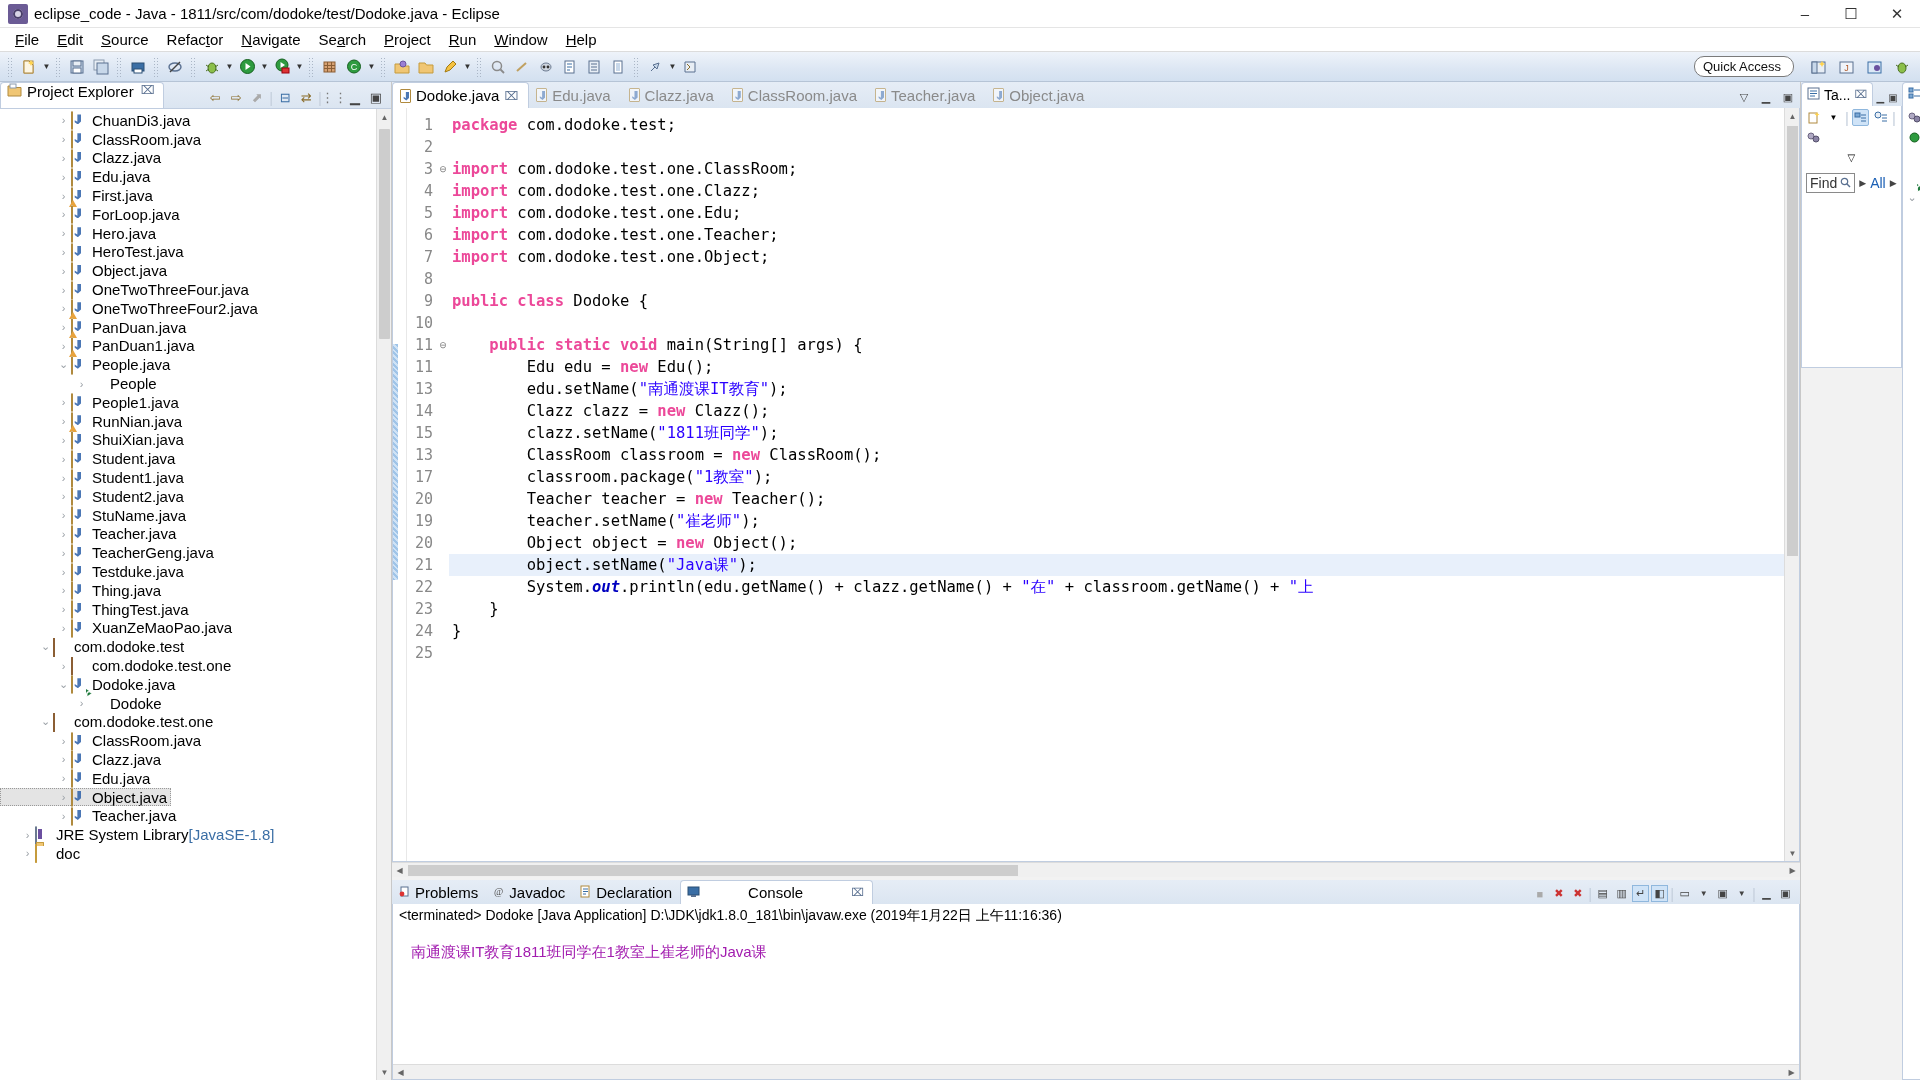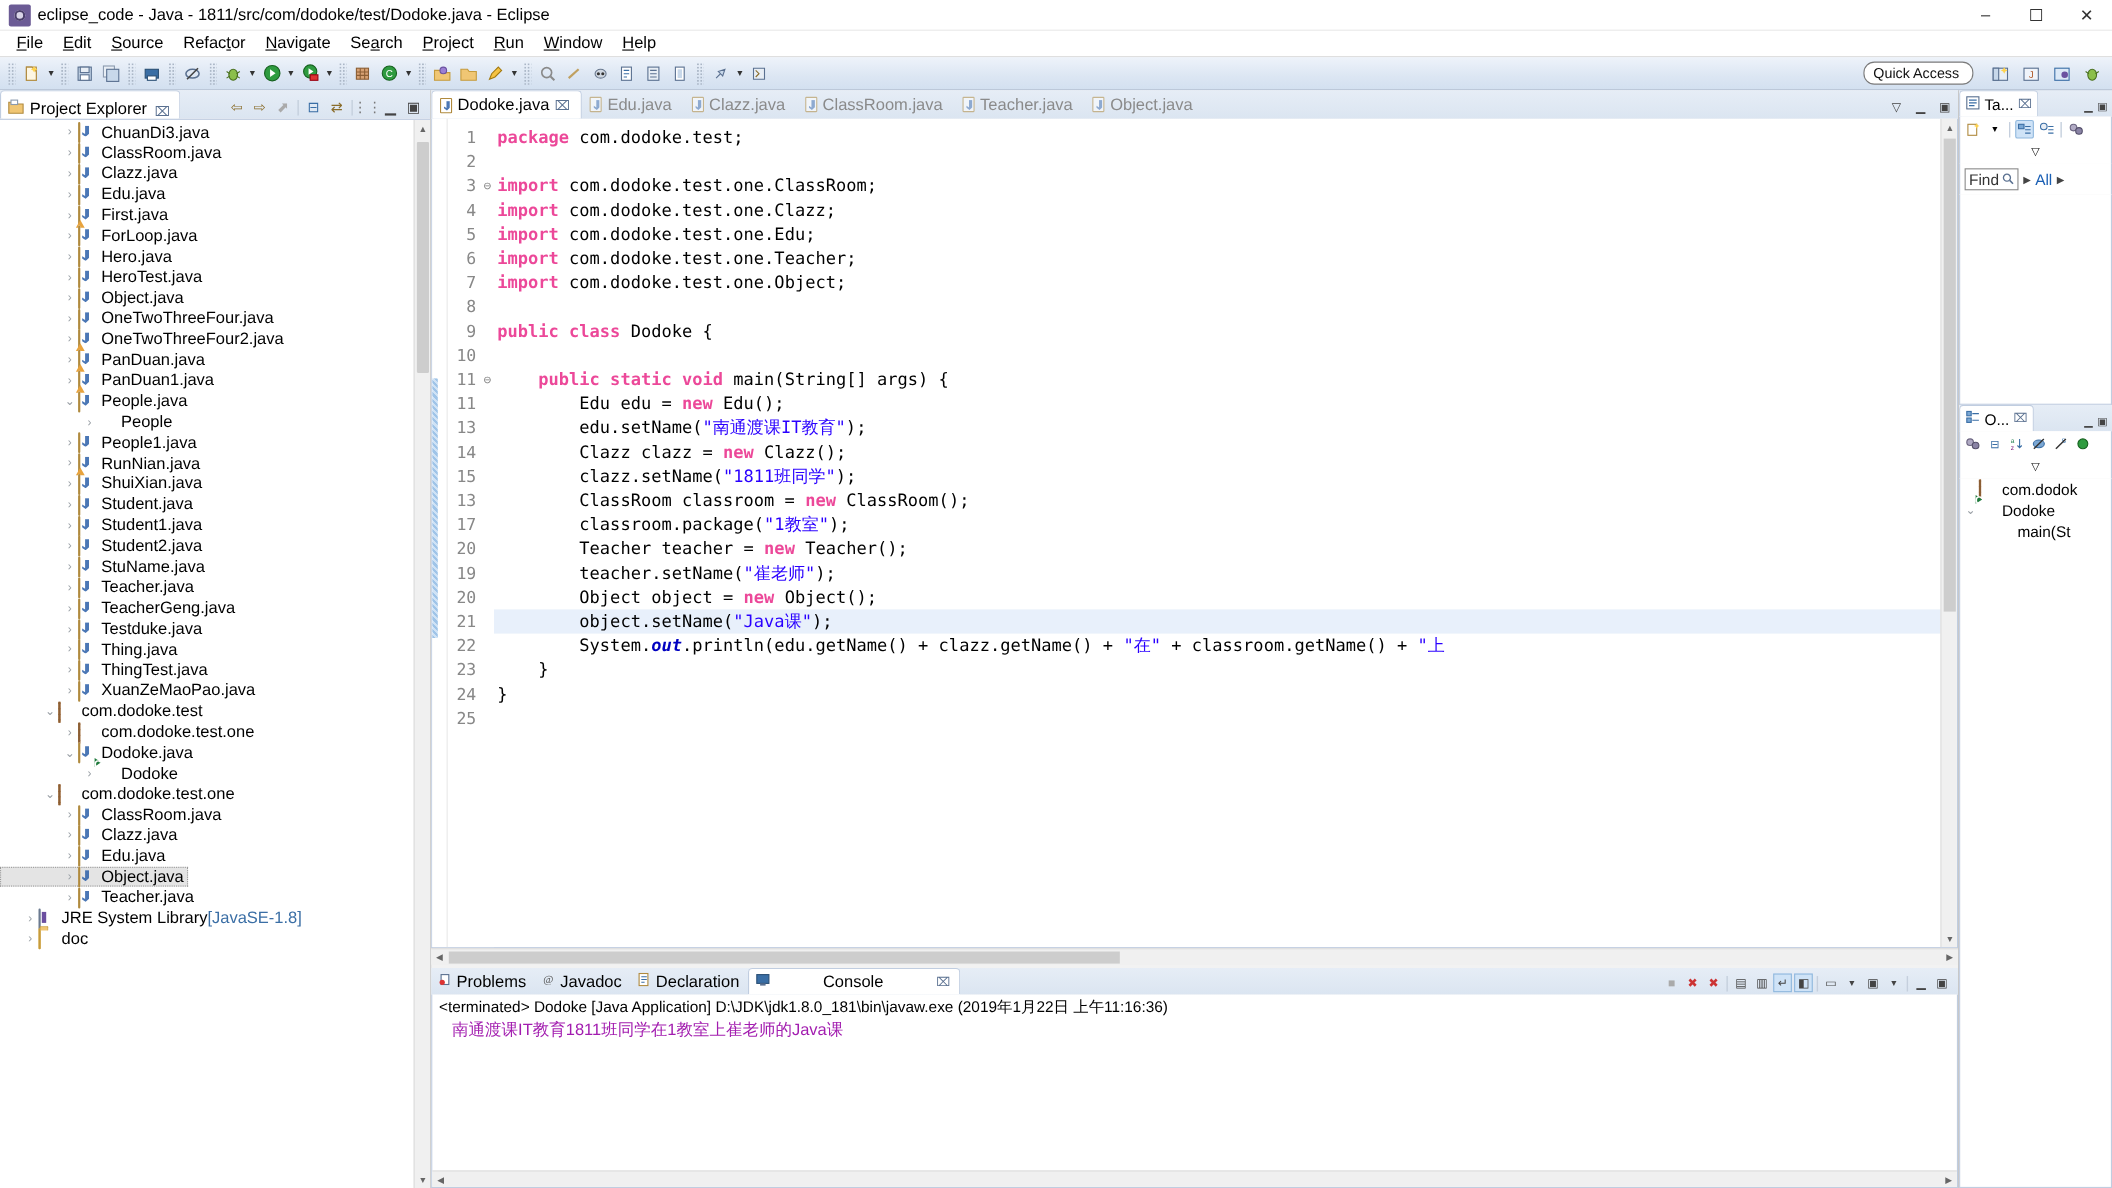--- a/index.html
+++ b/index.html
@@ -63,21 +63,21 @@
 
   
   .workbench { display:flex; height:calc(1080px - 28px - 24px - 30px); background:#f2f2f2; }
 
   
   .left-pane { width:392px; display:flex; flex-direction:column; background:#f6f6f6;
     border-right:1px solid #c8c8c8; }
   .viewtabs { height:26px; display:flex; align-items:flex-end;
     background:linear-gradient(to bottom,#e6edf6,#dbe5f1); position:relative; }
   .viewtab {
-    display:flex; align-items:flex-end; gap:5px; height:26px; padding:0 8px 0 6px;
+    display:flex; align-items:flex-start; gap:5px; height:26px; padding:0 8px 0 6px;
     background:#fff; border:1px solid #c0cde0; border-bottom:none;
     border-radius:4px 4px 0 0; font-size:15px; color:#000; white-space:nowrap;
   }
   .vt-close { font-size:12px; color:#5a7090; margin-left:2px; }
   .vt-tools { margin-left:auto; display:flex; align-items:center; gap:3px; padding:0 6px 2px 0; }
   .vt-tool { width:18px; height:18px; display:flex; align-items:center; justify-content:center;
     font-size:13px; color:#8a6d2b; }
   .tree {
     flex:1; background:#fff; overflow:hidden; position:relative; padding-top:2px;
     border-top:1px solid #c0cde0;
@@ -173,29 +173,29 @@
   
   .bottom-pane { height:200px; display:flex; flex-direction:column; margin-top:3px; }
   .ctabs { height:24px; display:flex; align-items:flex-end; background:linear-gradient(to bottom,#e6edf6,#dbe5f1);
     position:relative; }
   .ctab { display:flex; align-items:center; gap:4px; height:24px; padding:0 8px 0 6px;
     font-size:15px; color:#000; white-space:nowrap;}
   .ctab.active { background:#fff; border:1px solid #c0cde0; border-bottom:none; border-radius:4px 4px 0 0;gap:48px;}
   .ctabs-tools { margin-left:auto; display:flex; align-items:center; gap:2px; padding:0 6px 2px 0;}
   .ctool { width:17px;height:17px;display:flex;align-items:center;justify-content:center;font-size:11px;color:#444;}
   .console-body { flex:1; background:#fff; border:1px solid #c0cde0; border-top:none; display:flex;
-    flex-direction:column; min-height:0; }
+    flex-direction:column; min-height:0;gap:16px; }
   .console-head { font-size:14px; color:#000; padding:3px 6px 0 6px; white-space:nowrap;
     font-family:"Liberation Sans",sans-serif; }
   .console-out { font-size:15px; color:#a21caf; padding:2px 18px; white-space:pre; flex:1;
     font-family:"Liberation Sans",sans-serif;}
   .console-hscroll { height:15px; background:#f0f0f0; border-top:1px solid #dcdcdc; position:relative;}
 
   
-  .right-pane { width:140px; display:flex; flex-direction:column; border-left:1px solid #c8c8c8;
+  .right-pane { width:120px; display:flex; border-left:1px solid #c8c8c8;
      background:#f2f2f2;}
   .rp-sec { display:flex; flex-direction:column; }
   .rp-tabs { height:24px; display:flex; align-items:flex-end; background:linear-gradient(to bottom,#e6edf6,#dbe5f1);}
   .rp-tab { display:flex; align-items:center; gap:4px; height:24px; padding:0 5px; background:#fff;
     border:1px solid #c0cde0; border-bottom:none; border-radius:4px 4px 0 0; font-size:14px; white-space:nowrap;}
   .rp-min { margin-left:auto; display:flex; gap:4px; padding:0 4px 3px 0; font-size:10px; color:#444;}
   .rp-tools { display:flex; align-items:center; gap:3px; padding:3px 3px; background:#fff;
     border-left:1px solid #c0cde0; border-right:1px solid #c0cde0; flex-wrap:wrap;}
   .rtool { width:17px; height:17px; display:flex; align-items:center; justify-content:center; font-size:10px;}
   .rtool.on { background:#cfe3f7; border:1px solid #8fb7dd; border-radius:2px;}

